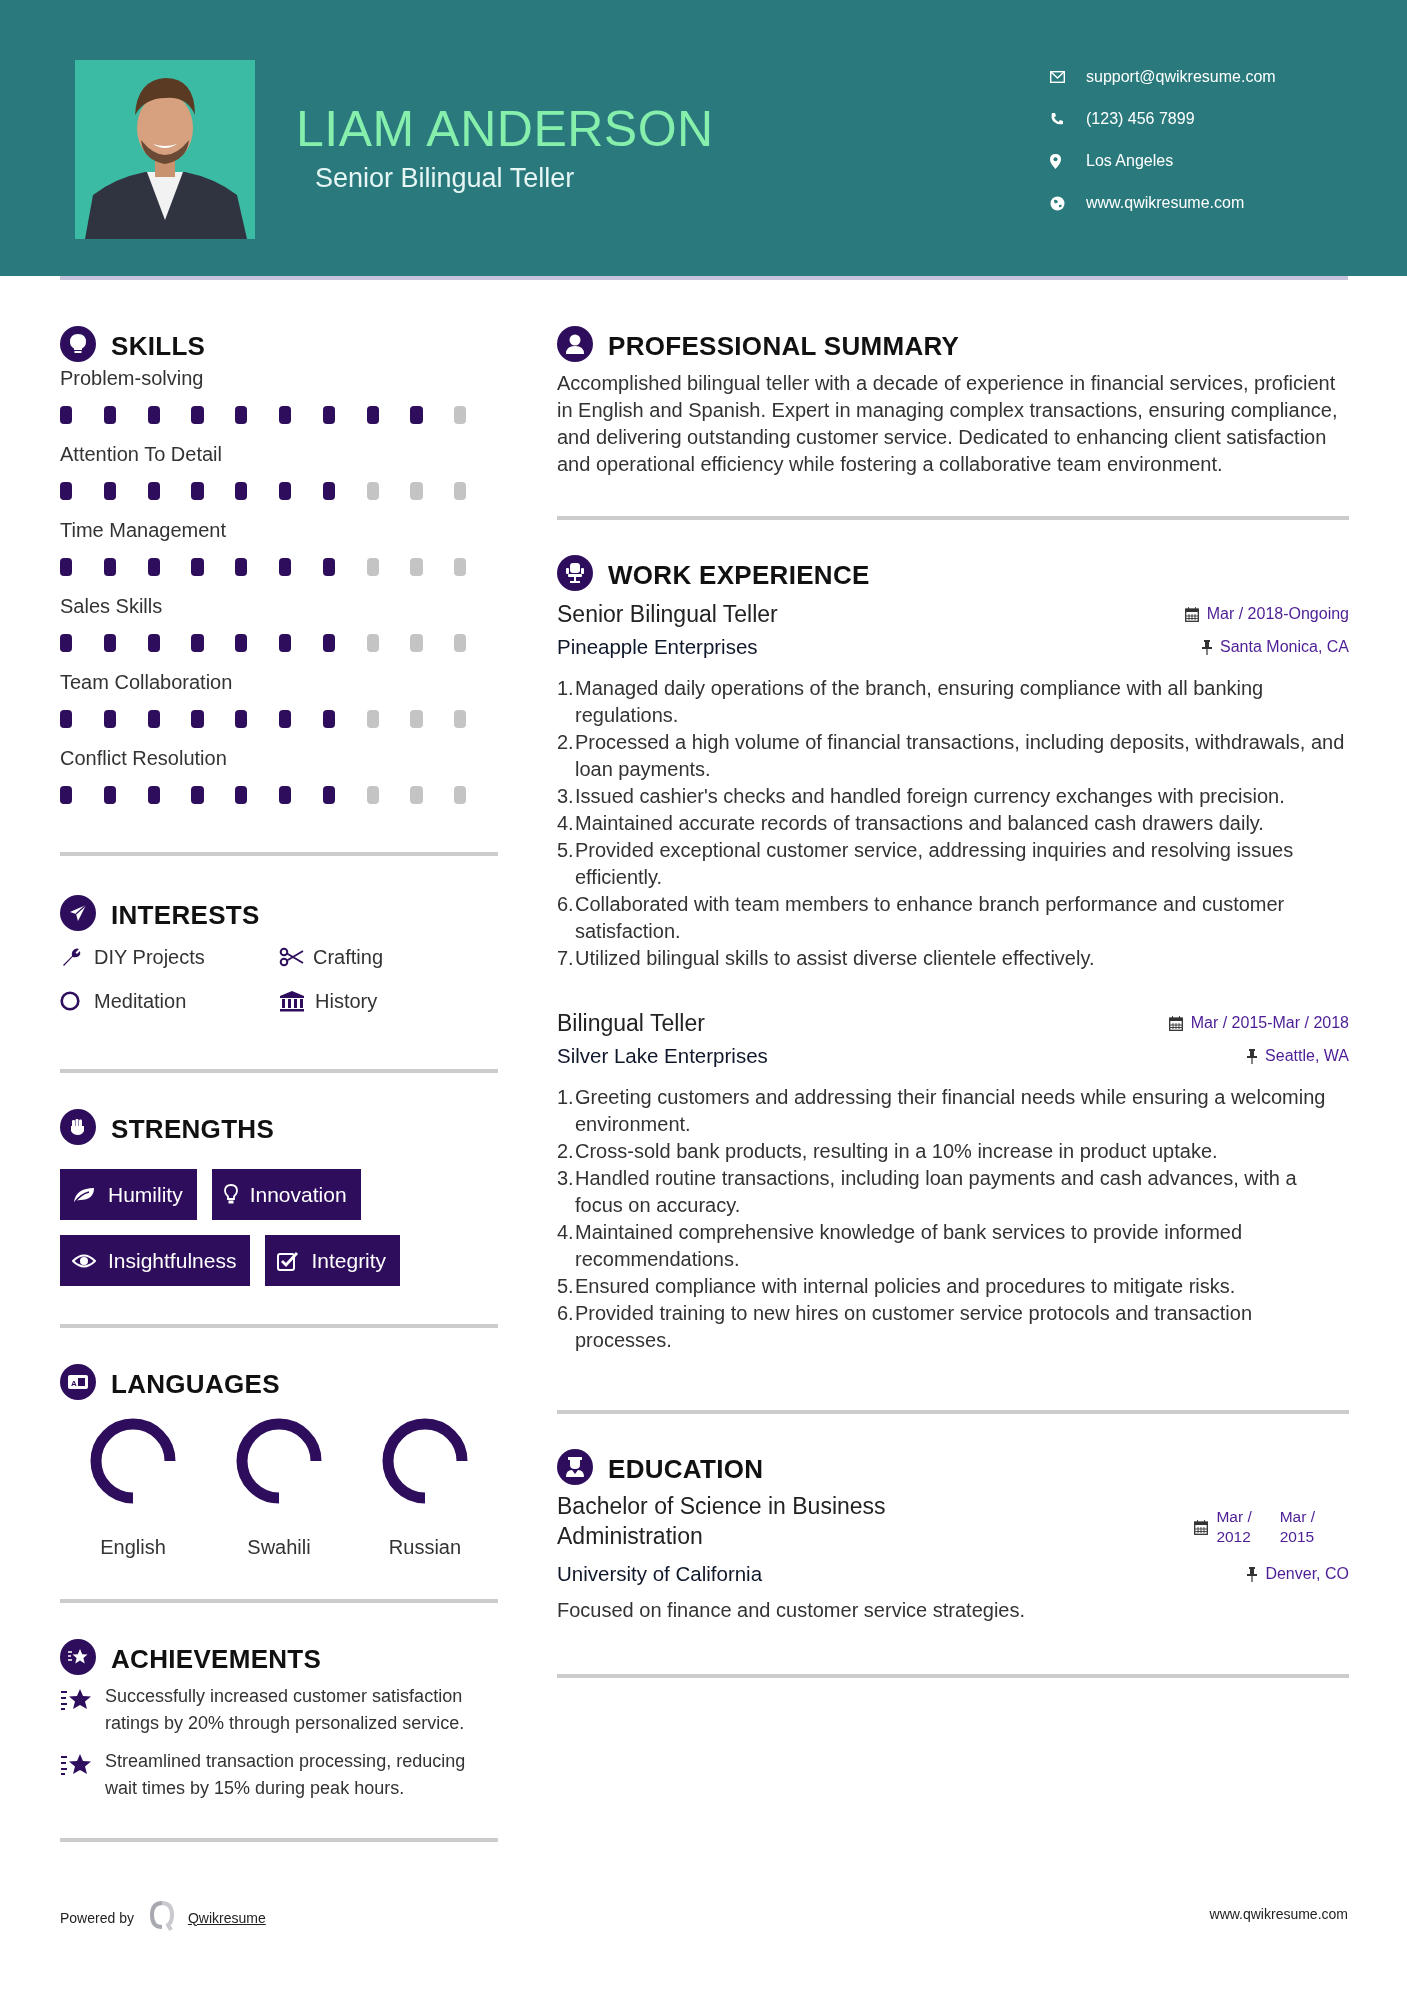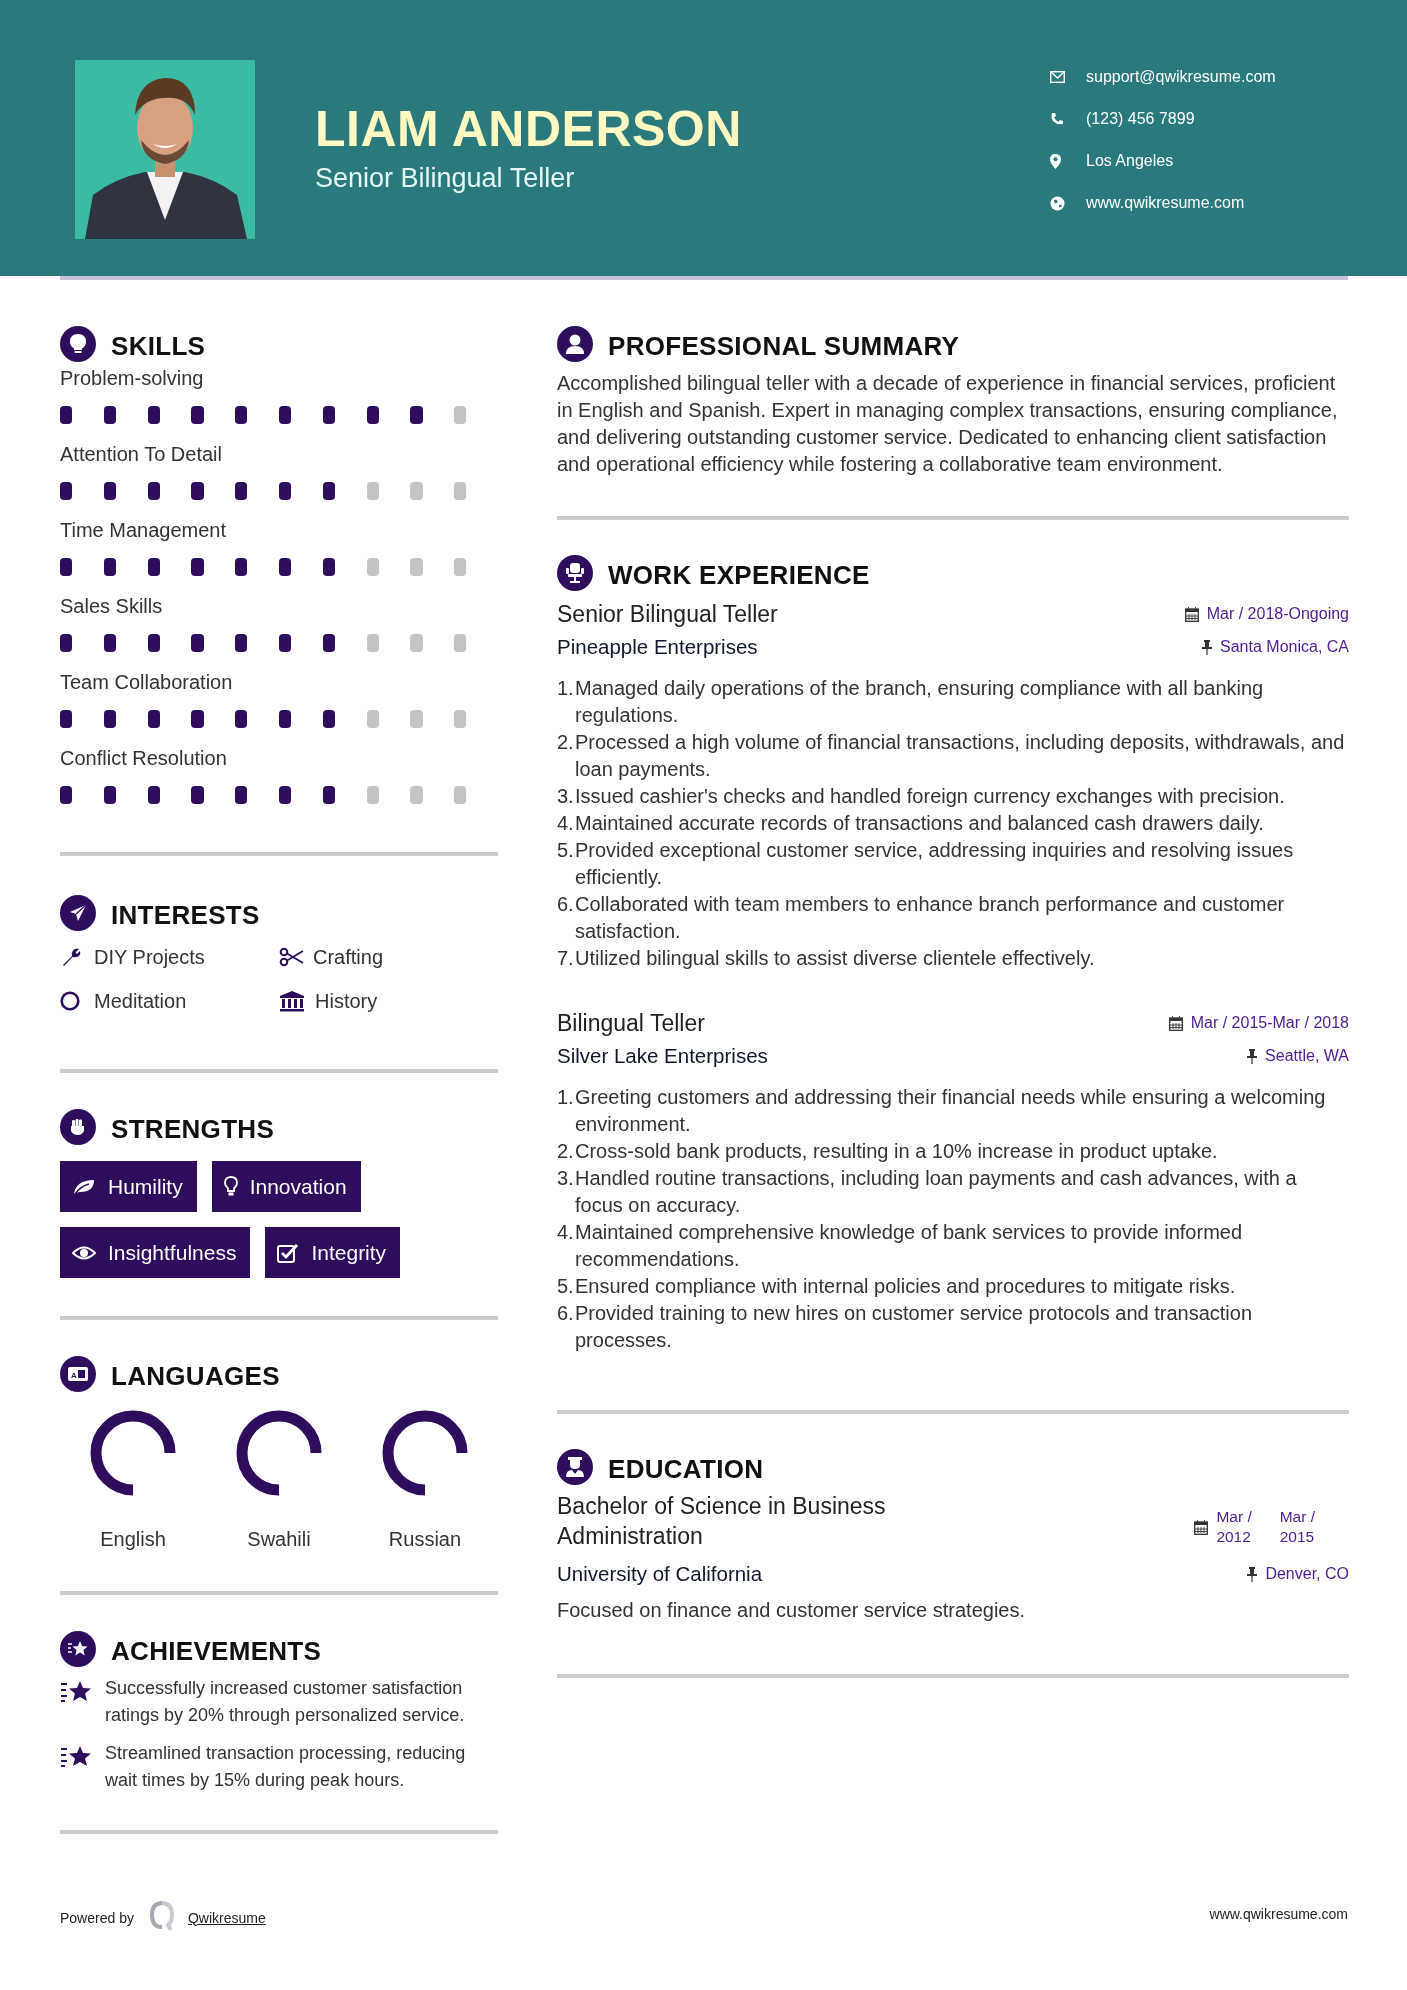--- a/index.html
+++ b/index.html
@@ -3,21 +3,21 @@
 <meta charset="utf-8">
 <style>
   * { box-sizing: border-box; margin: 0; padding: 0; }
   html, body { width: 1407px; height: 1990px; background: #ffffff; overflow: hidden; }
   body { font-family: "Liberation Sans", "DejaVu Sans", sans-serif; color: #222; position: relative; }
 
   .header { position: absolute; left: 0; top: 0; width: 1407px; height: 276px; background: #2a7a7d; }
   .header-line { position: absolute; left: 60px; top: 276px; width: 1288px; height: 4px; background: #c7c3dc; }
   .photo { position: absolute; left: 75px; top: 60px; width: 180px; height: 179px; background: #3bbba3; overflow: hidden; }
   .photo svg { display: block; }
-  .name { position: absolute; left: 315px; top: 100px; font-size: 50px; font-weight: bold; color: #fef9c3; letter-spacing: 0.5px; }
+  .name { position: absolute; left: 296px; top: 100px; font-size: 50px; font-weight: normal; color: #86efac; letter-spacing: 0.5px; }
   .job-title { position: absolute; left: 315px; top: 163px; font-size: 27px; color: #e6f6f4; }
   .contact { position: absolute; left: 1050px; top: 56px; }
   .contact-row { display: flex; align-items: center; height: 42px; color: #ffffff; font-size: 16px; }
   .contact-row .cicon { width: 36px; display: flex; align-items: center; }
 
   .col-left { position: absolute; left: 60px; top: 320px; width: 438px; }
   .col-right { position: absolute; left: 557px; top: 320px; width: 792px; }
 
   .sec-head { display: flex; align-items: flex-end; height: 42px; }
   .sec-icon { width: 36px; height: 36px; border-radius: 50%; background: #2e0e5c; display: flex; align-items: center; justify-content: center; margin-right: 15px; flex-shrink: 0; }
@@ -26,21 +26,21 @@
 
   .skill-name { font-size: 20px; color: #333; margin-top: 2px; height: 28px; line-height: 28px; }
   .dots { display: flex; height: 46px; align-items: center; }
   .dot { width: 15px; height: 18px; border-radius: 4px; background: #c4c4c4; margin-right: 31.5px; }
   .dot.on { background: #2e0e5c; }
 
   .interests { display: grid; grid-template-columns: 219px 219px; row-gap: 12px; margin-top: 10px; }
   .interest { display: flex; align-items: center; font-size: 20px; color: #333; height: 32px; }
   .interest .iicon { width: 34px; display: flex; align-items: center; }
 
-  .tags { display: flex; flex-wrap: wrap; gap: 15px 15px; margin-top: 16px; width: 438px; }
+  .tags { display: flex; flex-wrap: wrap; gap: 15px 15px; margin-top: 24px; width: 438px; }
   .tag { background: #2e0e5c; color: #fff; font-size: 21px; height: 51px; display: flex; align-items: center; padding: 0 14px 0 12px; }
   .tag .ticon { margin-right: 12px; display: flex; align-items: center; }
 
   .langs { display: flex; margin-top: 16px; }
   .lang { width: 146px; display: flex; flex-direction: column; align-items: center; }
   .lang-label { font-size: 20px; color: #333; margin-top: 30px; }
 
   .ach { display: flex; margin-top: 8px; }
   .ach .aicon { width: 45px; flex-shrink: 0; padding-top: 4px; }
   .ach-text { font-size: 18px; color: #333; line-height: 27px; }

